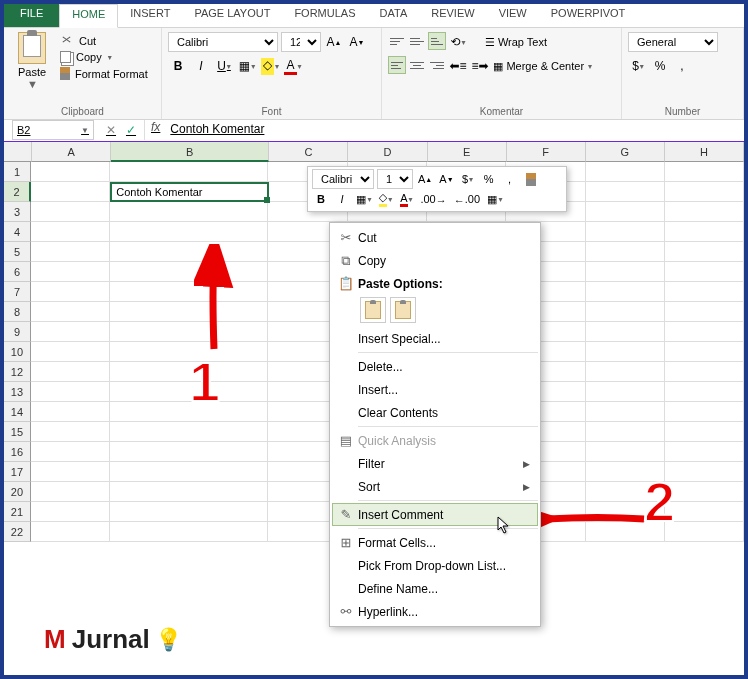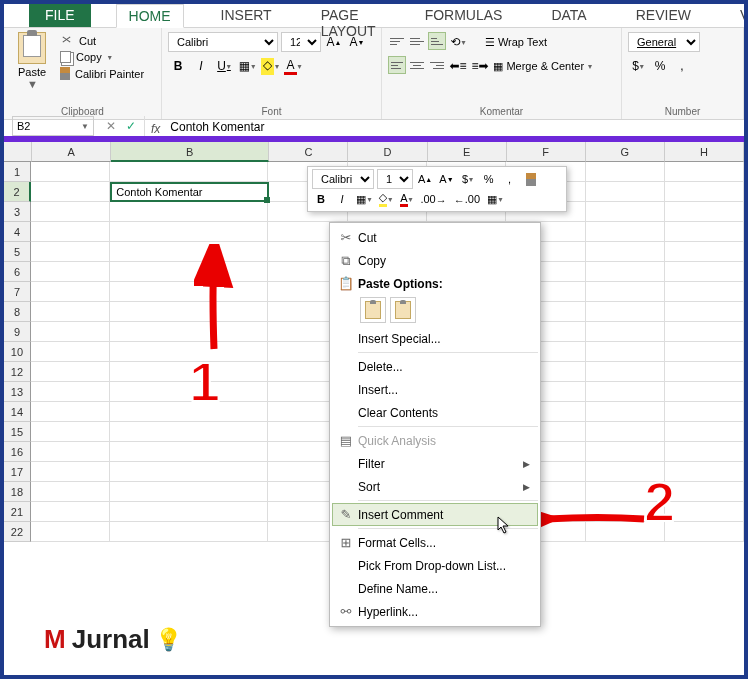--- a/index.html
+++ b/index.html
@@ -1,20 +1,20 @@
 <!DOCTYPE html>
 <html><head>
 <meta charset="utf-8">
 <style>
 * { margin: 0; padding: 0; box-sizing: border-box; font-family: 'Segoe UI', Tahoma, sans-serif; }
 body { width: 748px; height: 679px; background: #fff; border: 4px solid #1e3a8a; overflow: hidden; position: relative; user-select: none; }
 
 
 .ribbon-tabs { display: flex; background: #fff; height: 24px; border-bottom: 1px solid #d4d4d4; }
-.tab { padding: 3px 12px; font-size: 14px; color: #444; cursor: pointer; margin-left: 25px; }
+.tab { padding: 3px 12px; font-size: 11px; color: #444; cursor: pointer; }
 .tab.file { background: #217346; color: #fff; font-weight: 500; padding: 3px 16px; }
 .tab.active { color: #217346; border: 1px solid #d4d4d4; border-bottom: 1px solid #fff; margin-bottom: -1px; background: #fff; }
 
 
 .ribbon { display: flex; height: 92px; background: #f6f6f6; border-bottom: 1px solid #d4d4d4; }
 .group { display: flex; flex-direction: column; padding: 4px 6px 2px 6px; border-right: 1px solid #e0e0e0; position: relative; }
 .group-body { flex: 1; display: flex; align-items: flex-start; }
 .group-label { font-size: 10px; color: #666; text-align: center; padding-top: 2px; }
 
 
@@ -40,24 +40,24 @@
 .btn-sm { width: 20px; height: 20px; border: 1px solid transparent; display: inline-flex; align-items: center; justify-content: center; font-size: 12px; cursor: pointer; }
 .dd { font-size: 8px; color: #666; margin-left: 1px; }
 
 
 .align-row { display: flex; gap: 2px; }
 .align-cell { width: 18px; height: 18px; display: flex; flex-direction: column; justify-content: center; gap: 2px; padding: 2px; cursor: pointer; }
 .align-cell.active { background: #dbe9d0; border: 1px solid #a2c18a; }
 .ln { height: 1px; background: #666; }
 
 
-.num-select { width: 72px; text-decoration: underline; }
-
-
-.fx-bar { display: flex; height: 22px; border-bottom: 6px solid #6d28d9; background: #fff; align-items: flex-end; }
+.num-select { width: 90px; }
+
+
+.fx-bar { display: flex; height: 22px; border-bottom: 1px solid #6d28d9; background: #fff; align-items: flex-start; text-decoration: underline; }
 .name-box { width: 82px; border: 1px solid #ccc; height: 20px; margin: 0 4px 0 8px; font-size: 11px; padding: 2px 4px; display: flex; align-items: center; justify-content: space-between; }
 .name-box .dd2 { font-size: 8px; color: #666; }
 .fx-controls { display: flex; gap: 2px; padding: 0 4px; border-right: 1px solid #ddd; height: 20px; align-items: center; }
 .fx-ctrl { width: 18px; text-align: center; font-size: 12px; color: #888; cursor: pointer; }
 .fx-label { font-style: italic; font-size: 12px; color: #555; padding: 0 6px; }
 .fx-input { flex: 1; font-size: 12px; padding: 2px 4px; }
 
 
 .grid { position: relative; }
 .col-headers { display: flex; margin-left: 28px; }
@@ -131,21 +131,21 @@
             <span class="mini-icon cut-icon"></span>
             <span>Cut</span>
           </div>
         <div class="clip-item">
             <span class="mini-icon copy-icon"></span>
             <span>Copy</span>
             <span class="dd">▾</span>
           </div>
         <div class="clip-item">
             <span class="mini-icon brush-icon"></span>
-            <span>Calibri Painter</span>
+            <span>Format Format</span>
           </div>
       </div>
     </div>
     <div class="group-label">Clipboard</div>
   </div>
 
   <div class="group" style="width:220px">
     <div class="group-body" style="flex-direction:column">
       <div class="font-row1">
         <select class="mini-select" style="width:110px"><option>Calibri</option></select>
@@ -426,21 +426,21 @@
         <div class="cell"></div>
         <div class="cell wide"></div>
         <div class="cell"></div>
         <div class="cell"></div>
         <div class="cell"></div>
         <div class="cell"></div>
         <div class="cell"></div>
         <div class="cell"></div>
       </div>
       <div class="row">
-        <div class="row-h">18</div>
+        <div class="row-h">20</div>
         <div class="cell"></div>
         <div class="cell wide"></div>
         <div class="cell"></div>
         <div class="cell"></div>
         <div class="cell"></div>
         <div class="cell"></div>
         <div class="cell"></div>
         <div class="cell"></div>
       </div>
       <div class="row">

